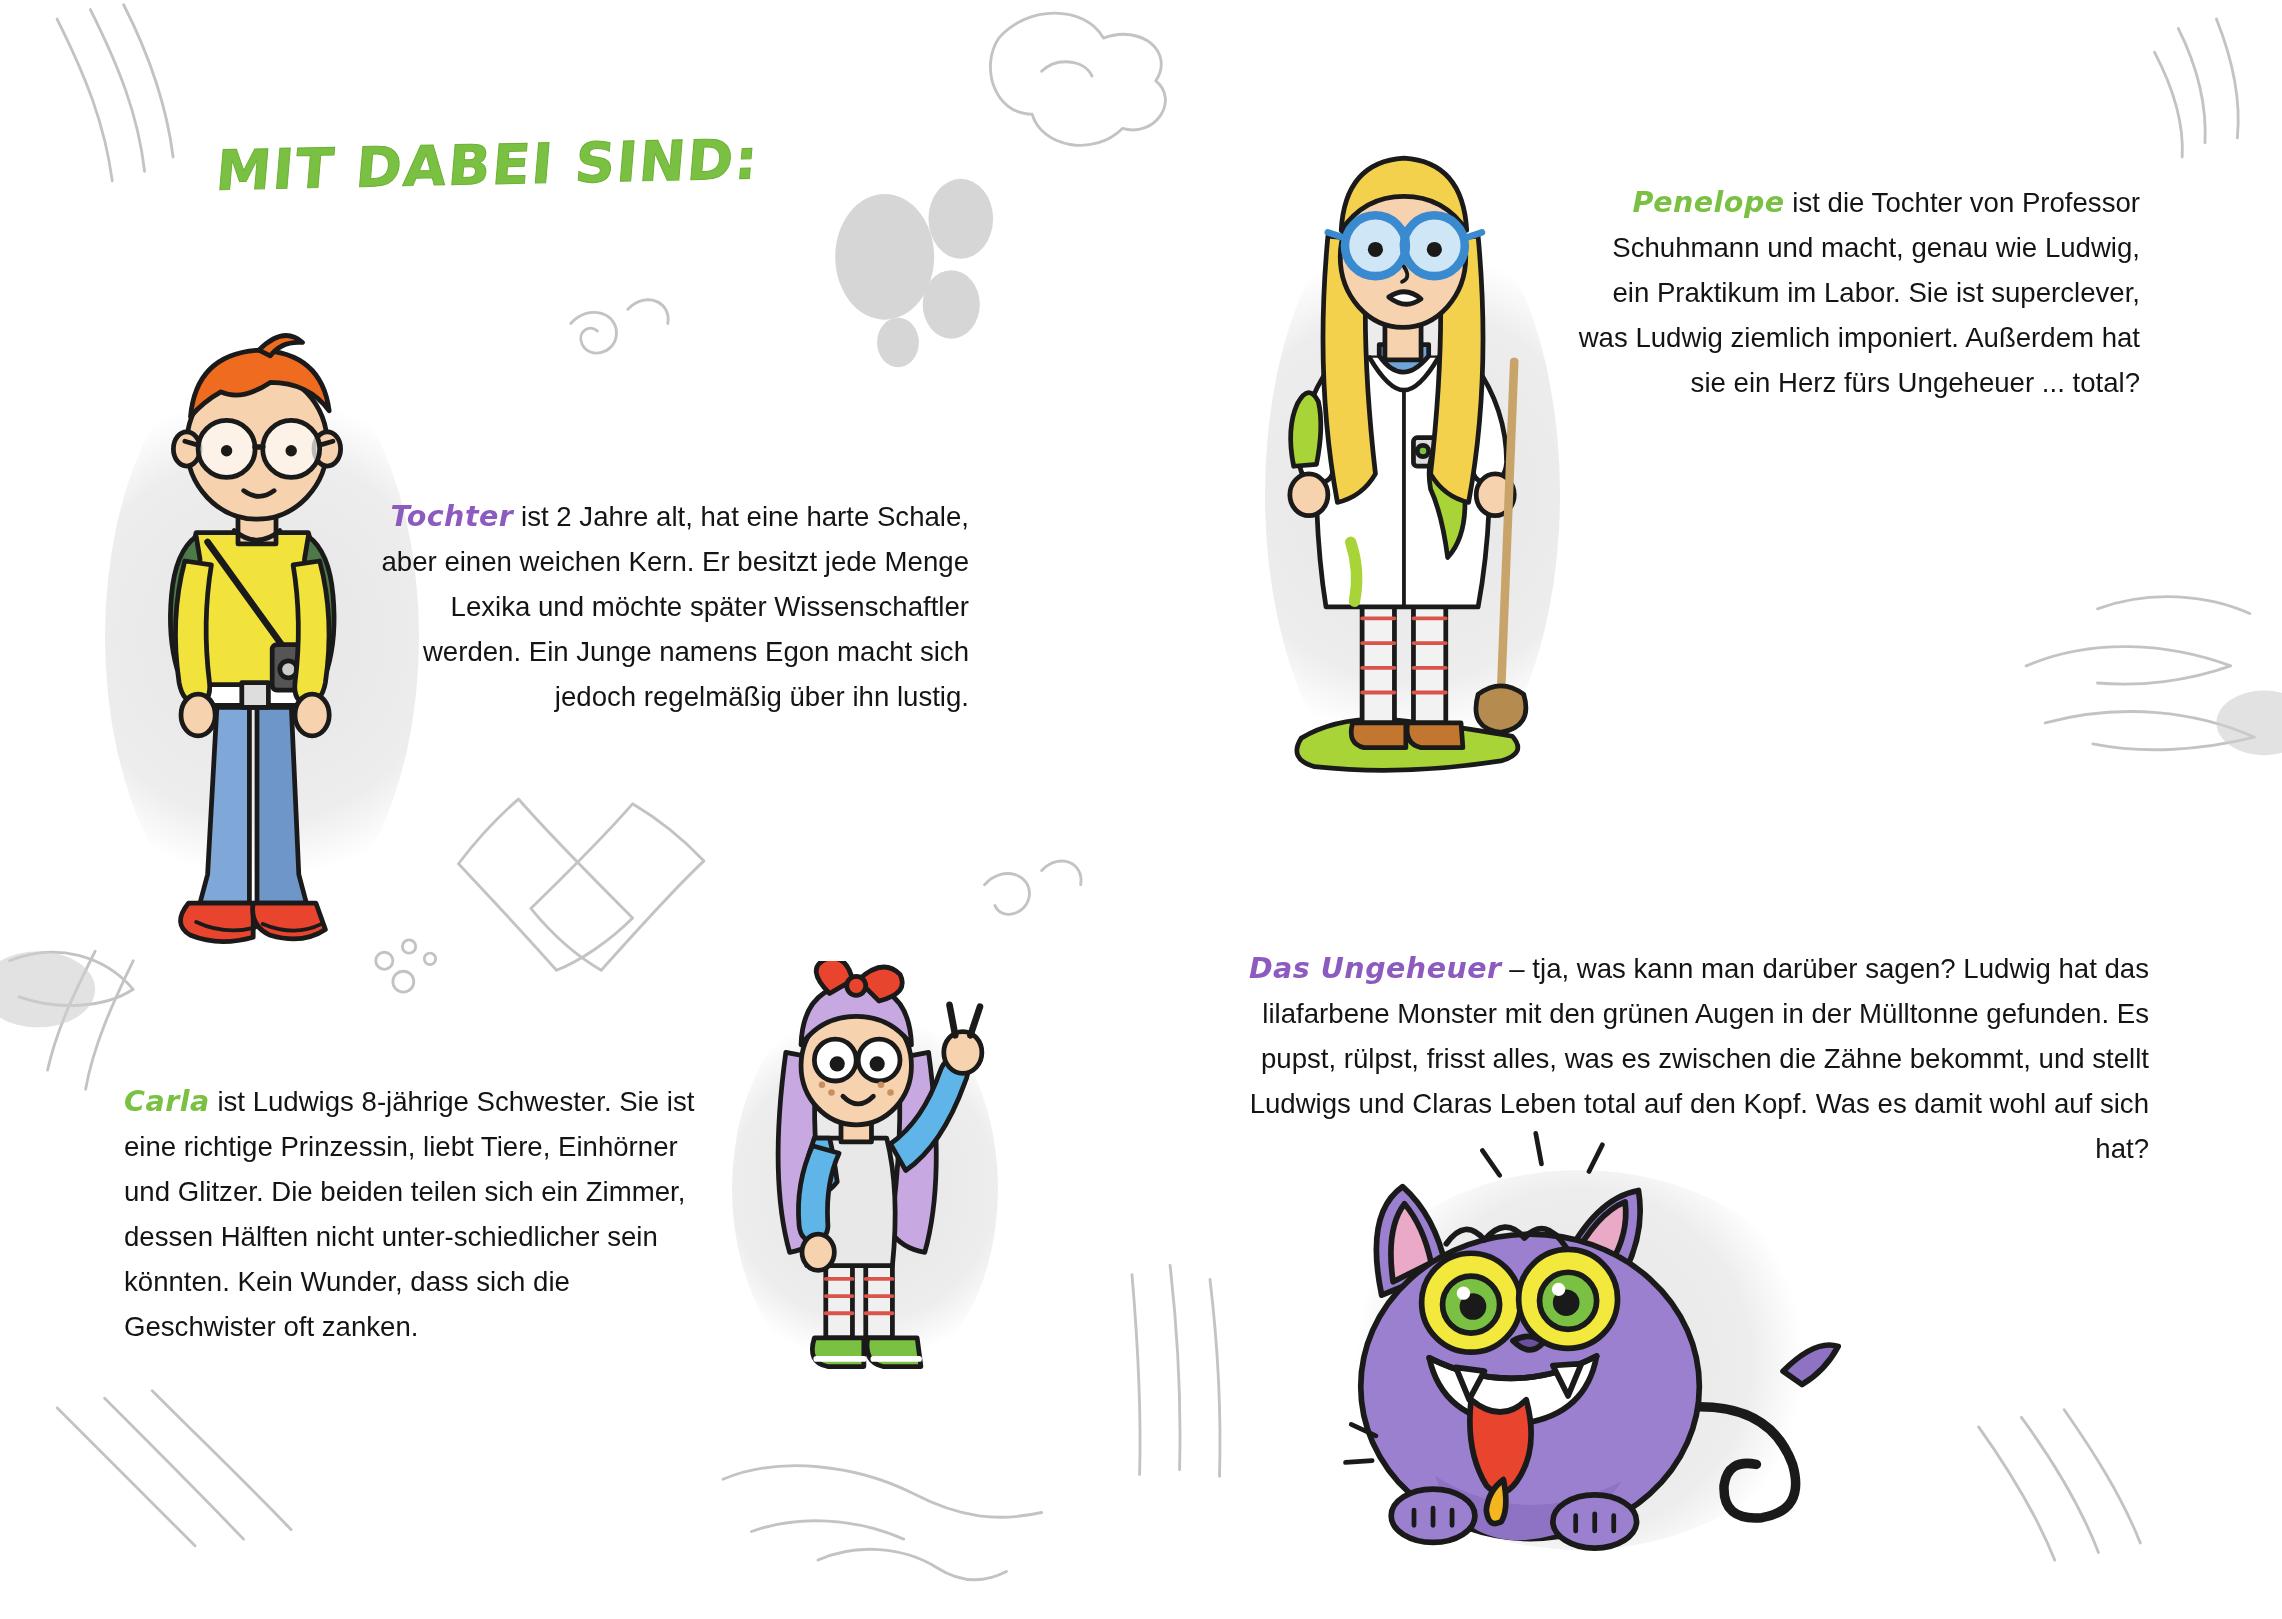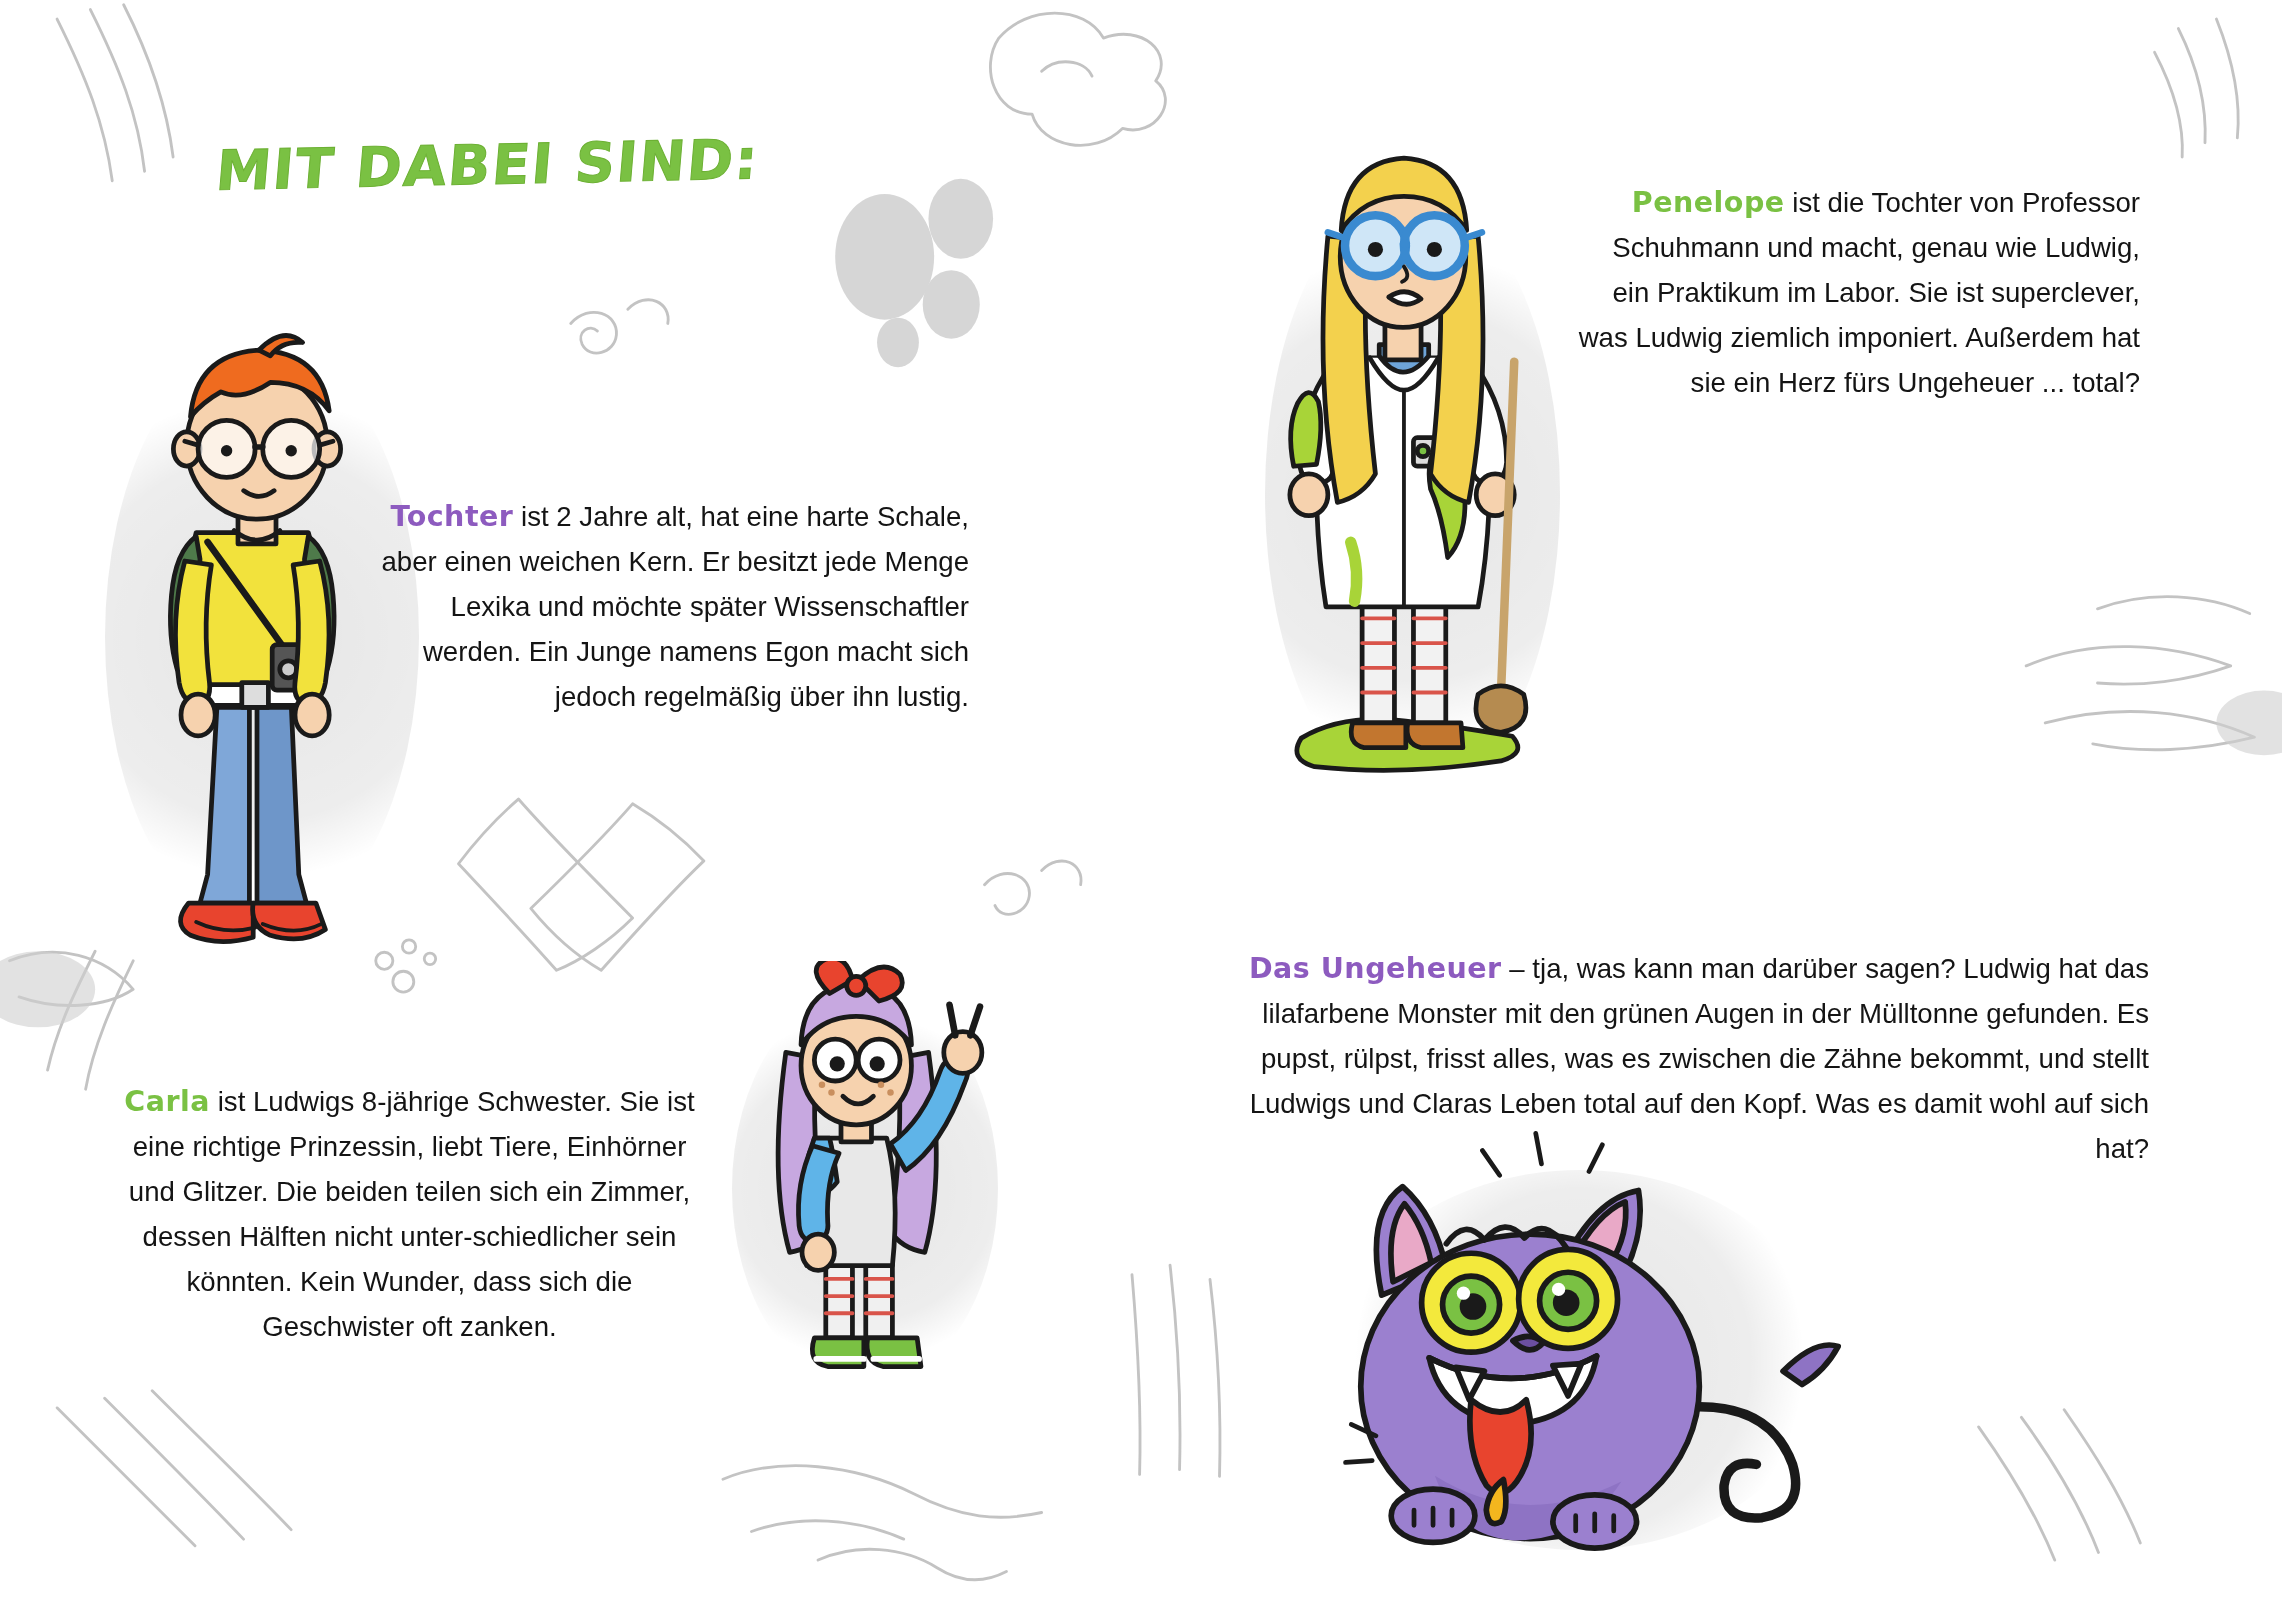--- a/index.html
+++ b/index.html
@@ -44,30 +44,31 @@
   
   .para {
     position: absolute;
     font-size: 27.6px;
     line-height: 1.63;
     color: #141414;
     z-index: 5;
   }
   .name {
     font-weight: bold;
+    font-style: italic;
     font-family: "DejaVu Sans", sans-serif;
     font-size: 28.5px;
     letter-spacing: 0.5px;
   }
   .name-purple { color: #8d5bbf; }
   .name-green  { color: #7ac143; }
 
   #ludwig-text   { left: 379px; top: 466px; width: 590px; text-align: right; }
   #penelope-text { left: 1569px; top: 152px; width: 571px; text-align: right; }
-  #carla-text    { left: 124px; top: 1051px; width: 571px; text-align: center; }
+  #carla-text    { left: 124px; top: 1051px; width: 571px; text-align: left; }
   #monster-text  { left: 1236px; top: 918px; width: 913px; text-align: right; }
 
   
   .character {
     position: absolute;
     z-index: 4;
   }
   #art-ludwig   { left: 105px;  top: 304px; width: 323px; height: 666px; }
   #art-penelope { left: 1246px; top: 124px; width: 314px; height: 694px; }
   #art-carla    { left: 723px;  top: 961px; width: 276px; height: 457px; }

